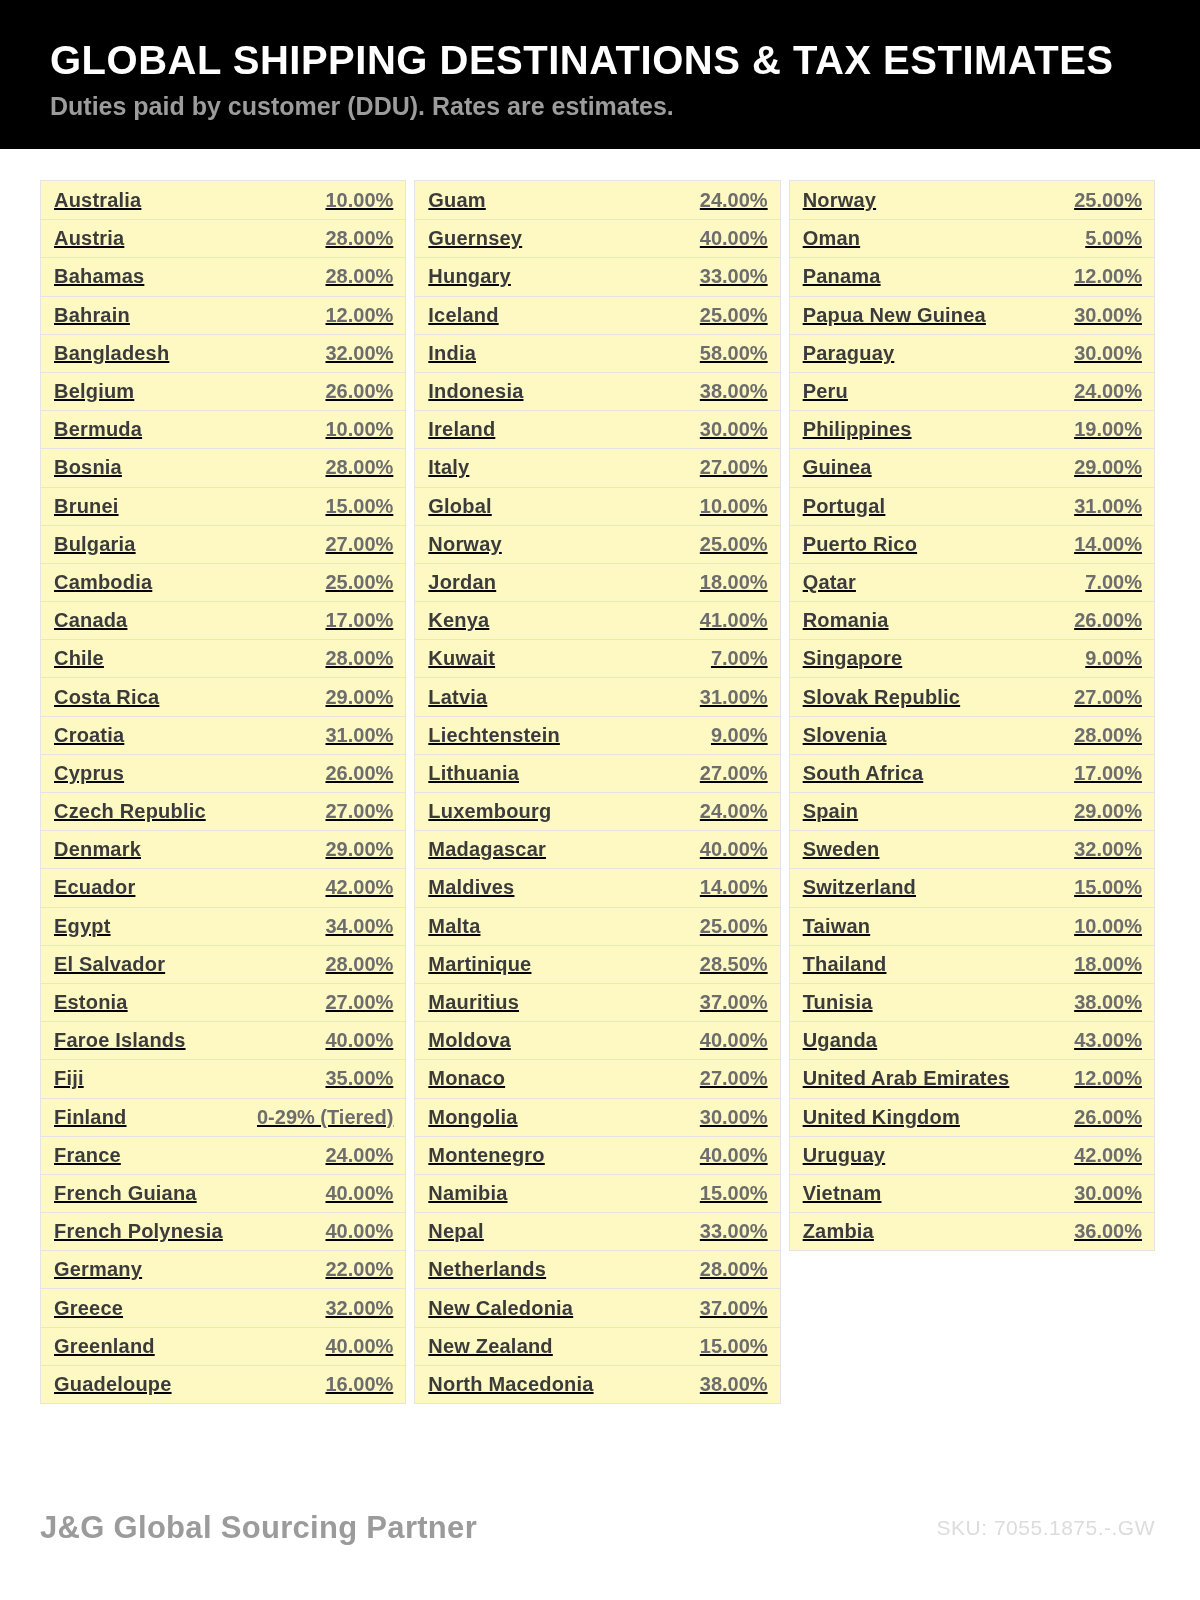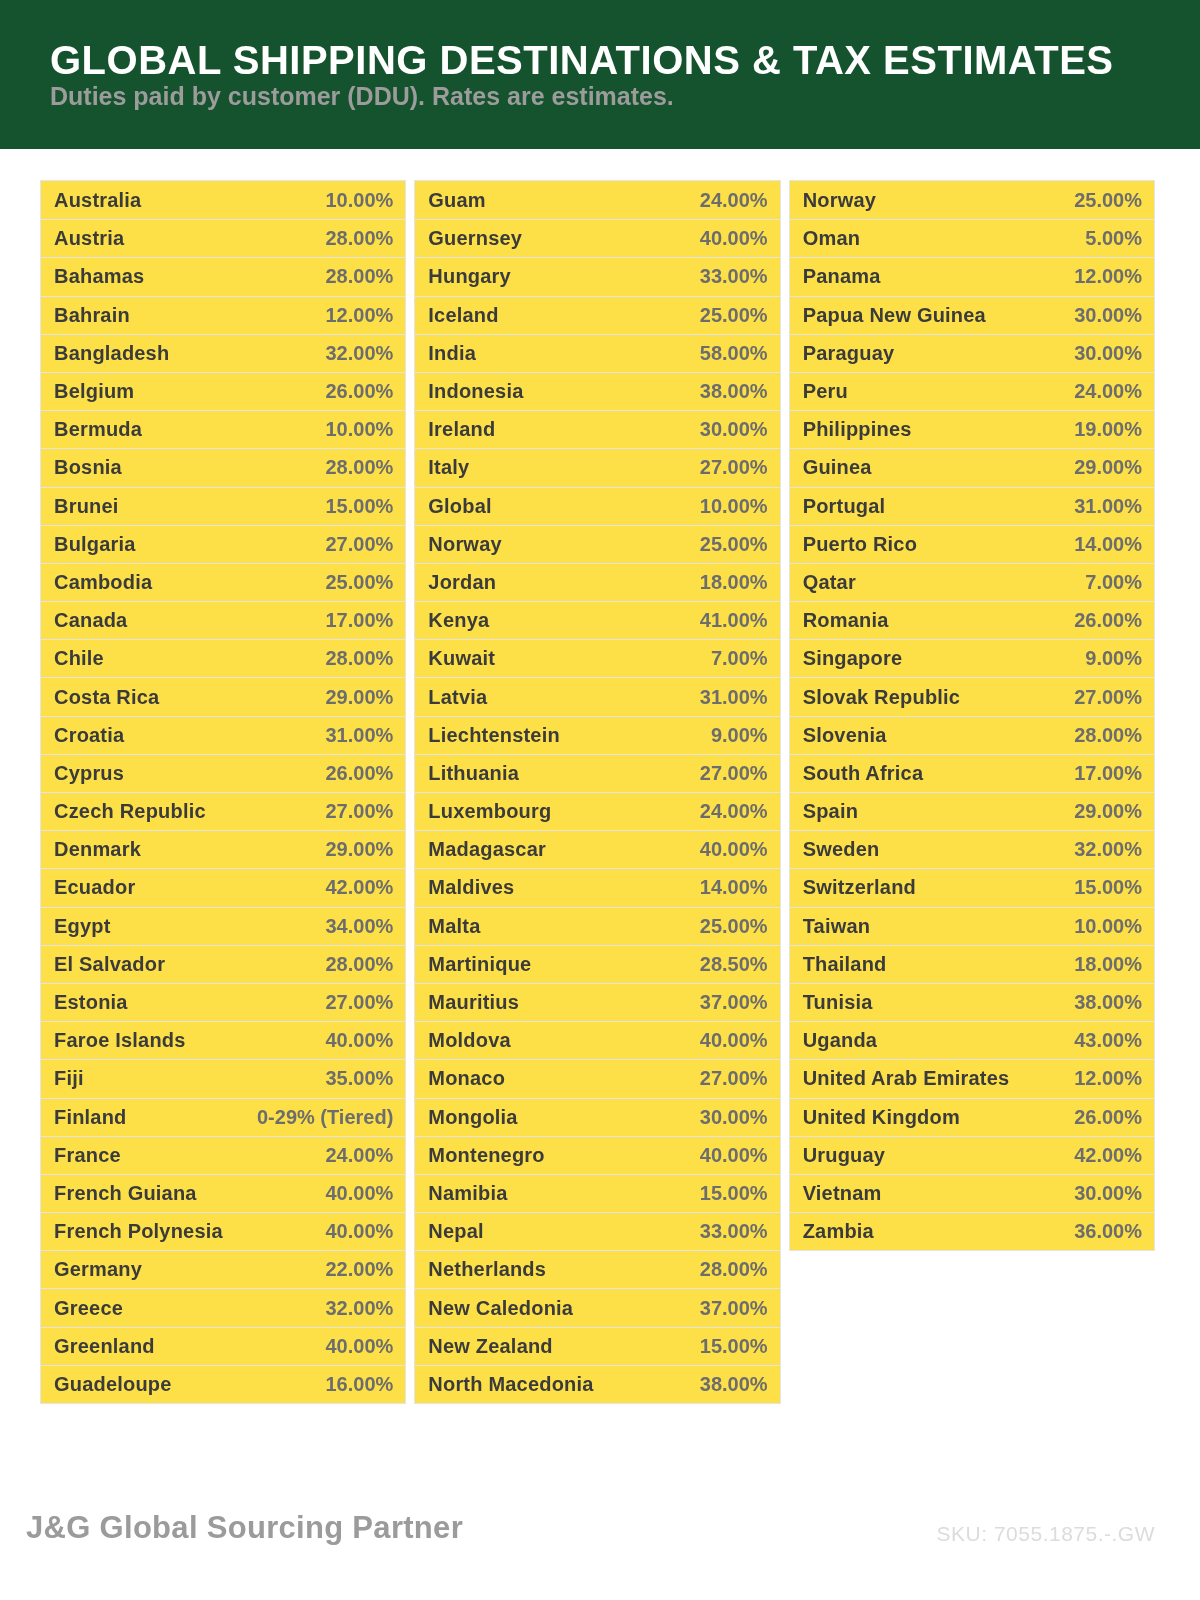--- a/index.html
+++ b/index.html
@@ -4,47 +4,49 @@
 <style>
   * { margin:0; padding:0; box-sizing:border-box; }
   html,body { width:1200px; }
   body {
     height:1600px;
     background:#ffffff;
     font-family:"Liberation Sans", sans-serif;
     overflow:hidden;
   }
   .header {
-    background:#14532d;
+    background:#000000;
     height:149px;
     padding:38px 50px 0 50px;
   }
   .title {
     color:#ffffff;
     font-size:40px;
     font-weight:800;
     letter-spacing:0.5px;
     line-height:1.1;
     white-space:nowrap;
   }
   .subtitle {
     color:#9c9c9c;
     font-size:25px;
     font-weight:700;
+    margin-top:10px;
   }
   .grid {
     display:flex;
     gap:8px;
     margin:31px 45px 0 40px;
   }
   .col {
     flex:1;
     border:1px solid #e4e4e4;
     align-self:flex-start;
-    background:#fde047;
+    background:#fef9c3;
+    text-decoration:underline;
   }
   .row {
     height:38.2px;
     display:flex;
     align-items:center;
     justify-content:space-between;
     padding:0 12px 0 13px;
   }
   .row + .row { border-top:1px solid #e4e4e4; }
   .country {
@@ -57,22 +59,22 @@
   .rate {
     font-weight:700;
     color:#6d6d6d;
     font-size:20px;
     white-space:nowrap;
     margin-left:8px;
   }
   .footer {
     display:flex;
     justify-content:space-between;
-    align-items:flex-end;
-    margin:106px 45px 0 26px;
+    align-items:center;
+    margin:106px 45px 0 40px;
   }
   .brand {
     color:#9b9b9b;
     font-size:31px;
     font-weight:800;
     letter-spacing:0.3px;
   }
   .sku {
     color:#dcdcdc;
     font-size:21px;

